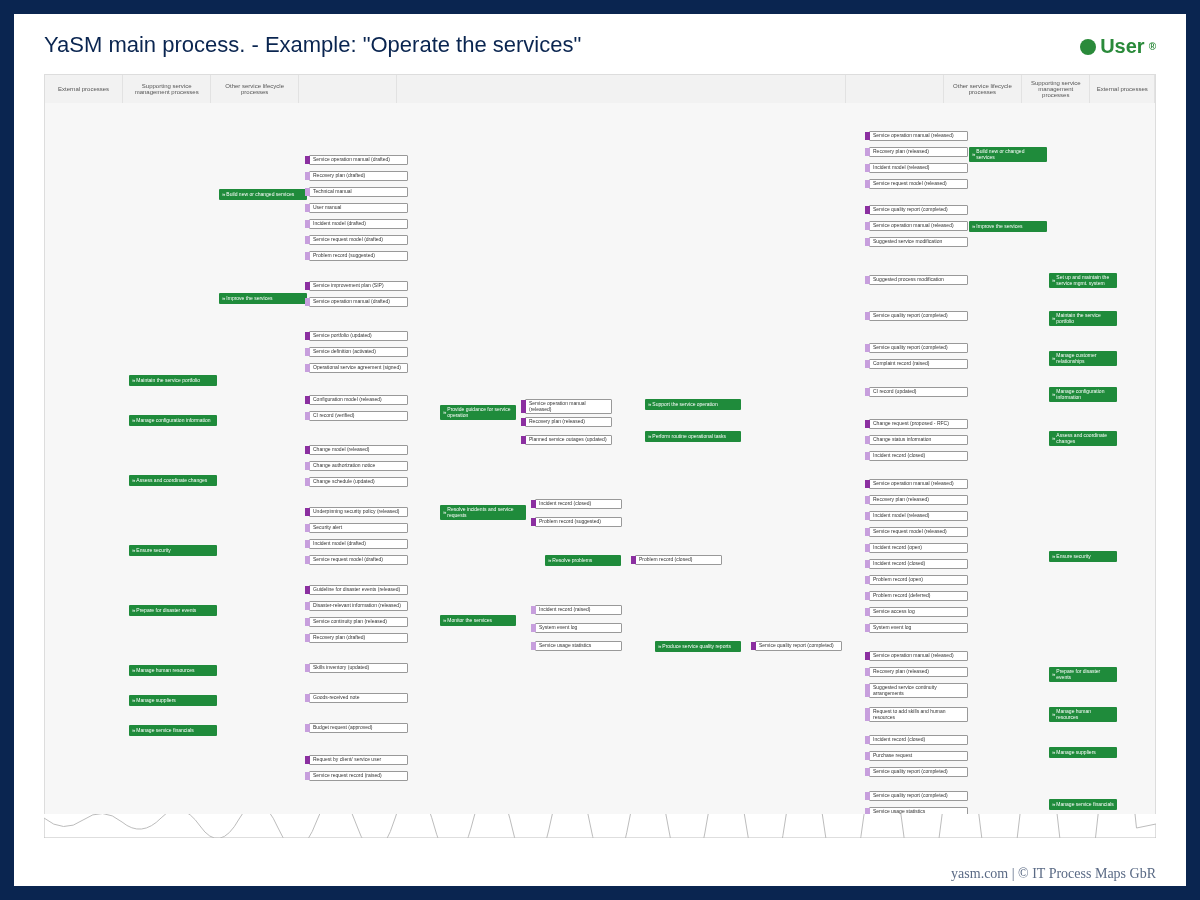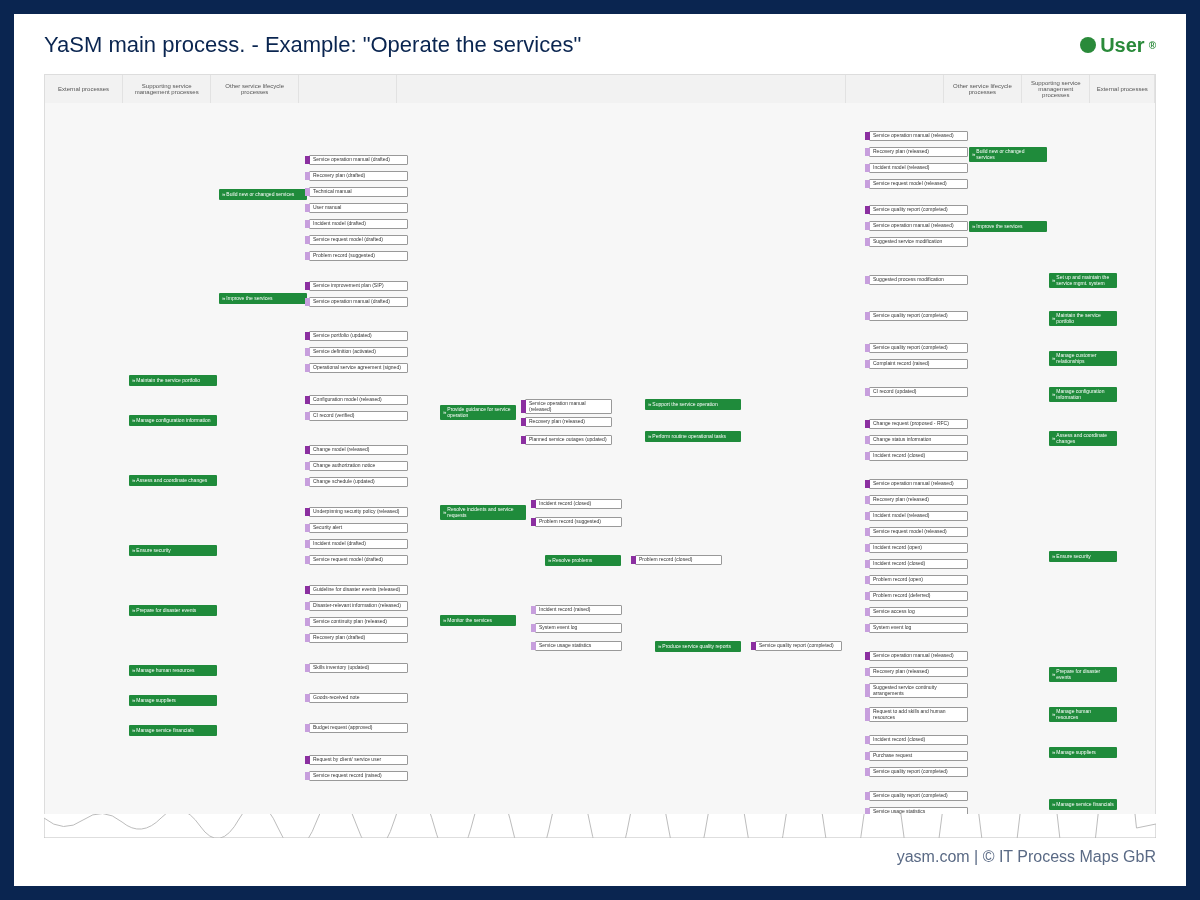--- a/index.html
+++ b/index.html
@@ -1,38 +1,38 @@
 <!DOCTYPE html>
 <html><head>
 <meta charset="utf-8">
 <style>
   html,body{margin:0;padding:0;font-family:Arial,Helvetica,sans-serif;background:#fff;}
   .frame{width:1200px;height:900px;box-sizing:border-box;border:14px solid #0a2550;position:relative;background:#fff;}
-  .header{padding:18px 30px 6px 30px;display:flex;justify-content:space-between;align-items:center;}
+  .header{padding:18px 30px 6px 30px;display:flex;justify-content:space-between;align-items:flex-end;}
   .title{color:#0a2550;font-size:22px;font-weight:400;}
   .brand{color:#2a8a3a;font-size:20px;font-weight:bold;display:flex;align-items:center;gap:4px;}
   .brand .reg{font-size:10px;vertical-align:super;}
   .brand-icon{width:16px;height:16px;border-radius:50%;background:#2a8a3a;display:inline-block;}
   .canvas{margin:10px 30px 0 30px;height:760px;background:#fafafa;border:1px solid #ddd;position:relative;overflow:hidden;}
   
   .lanes{position:absolute;top:0;left:0;right:0;height:28px;display:flex;}
   .lane{font-size:6px;color:#555;text-align:center;border-right:1px solid #e2e2e2;background:#f2f2f2;display:flex;align-items:center;justify-content:center;padding:2px;box-sizing:border-box;height:28px;}
   .lane-body{position:absolute;top:28px;bottom:0;border-right:1px solid #eee;background:#f7f7f7;}
   
   .proc{position:absolute;background:#1f8b3b;color:#fff;font-size:5px;padding:2px 3px;border-radius:1px;white-space:normal;line-height:1.1;display:flex;align-items:center;}
   .proc .chev{font-size:6px;margin-right:2px;letter-spacing:-1px;}
   .doc{position:absolute;background:#fff;border:1px solid #999;font-size:5px;color:#333;padding:1px 2px;line-height:1.1;border-radius:1px;}
   .doc .tab{position:absolute;left:-5px;top:0;bottom:0;width:5px;background:#8b2fa0;}
   .doc.light .tab{background:#c79fdd;}
   .doc{padding-left:3px;}
   .bigbox{position:absolute;border:2px solid #1f8b3b;background:#fff;}
   .bigbox .sidebar{position:absolute;left:0;top:0;bottom:0;width:12px;background:#1f8b3b;}
   .bigbox-title{position:absolute;top:2px;left:50%;transform:translateX(-50%);font-size:6px;color:#333;}
   .superior{position:absolute;font-size:5px;color:#555;text-align:center;}
-  .footer{position:absolute;bottom:20px;right:30px;font-size:16px;color:#5a6a85;}
+  .footer{position:absolute;bottom:4px;right:30px;font-size:14px;color:#5a6a85;font-family:Liberation Serif, serif;}
   
   .torn{position:absolute;left:30px;right:30px;bottom:48px;height:24px;background:#fff;}
   .torn svg{width:100%;height:100%;display:block;}
 </style>
 </head>
 <body>
 <div class="frame">
 
   <div class="header">
     <div class="title">YaSM main process. - Example: "Operate the services"</div>

